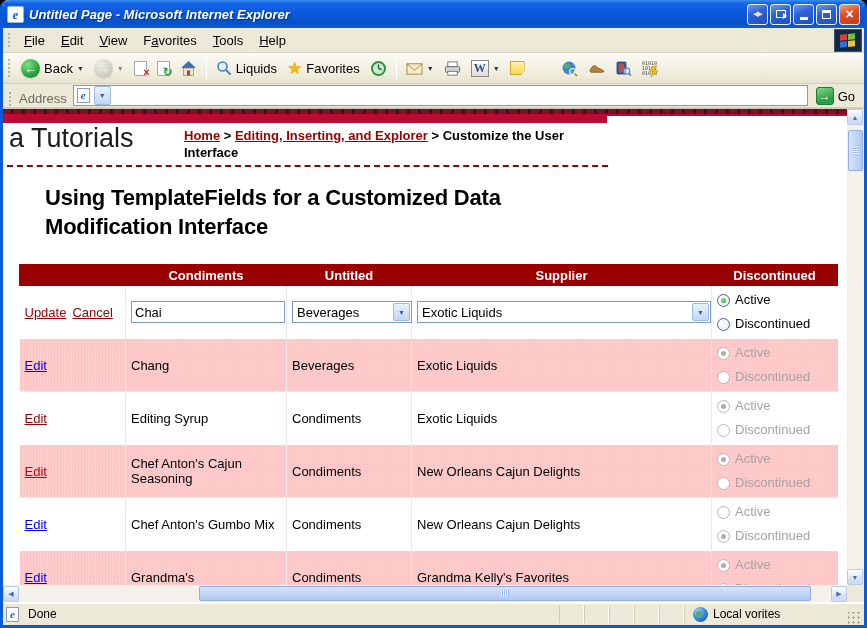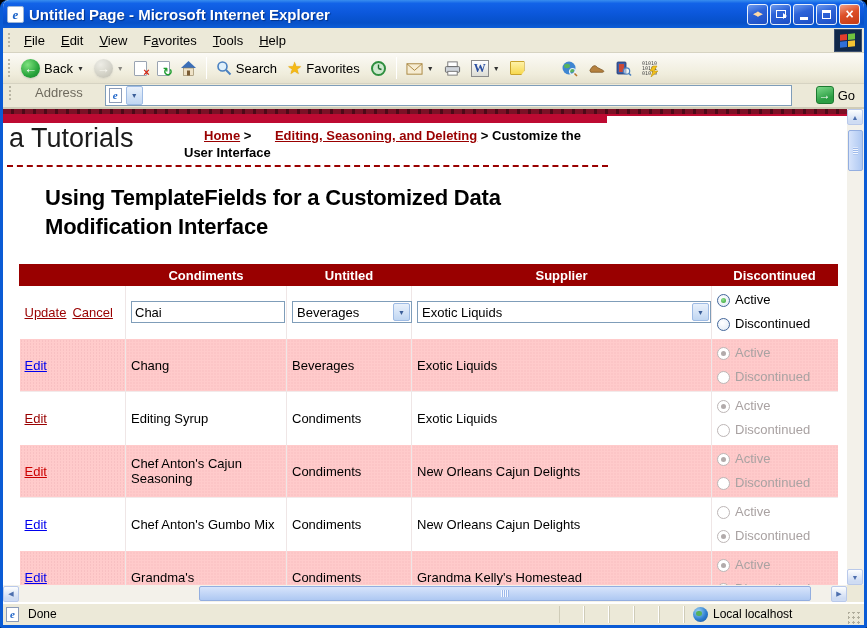--- a/index.html
+++ b/index.html
@@ -15,22 +15,22 @@
     border:3px solid var(--border-blue);border-top:none;border-radius:8px 8px 2px 2px;
     background:var(--chrome);overflow:hidden;}
 
   
   .titlebar{height:28px;flex:0 0 28px;display:flex;align-items:center;padding:0 4px;
     background:linear-gradient(180deg,#388eef 0%,#1263e8 12%,#0c58dc 45%,#0650c8 82%,#0d5ed8 100%);
     border-radius:6px 6px 0 0;}
   .titlebar .appicon{width:17px;height:17px;background:#fff;border:1px solid #9db6d8;border-radius:2px;
     color:#1a62c8;font-weight:bold;font-size:13px;line-height:15px;text-align:center;margin-right:5px;
     font-family:"Liberation Serif",serif;font-style:italic;}
-  .titlebar .title{color:#fff;font-weight:bold;font-size:15px;text-shadow:1px 1px 1px #00338a;flex:1;
-    white-space:nowrap;overflow:hidden;}
+  .titlebar .title{color:#fff;font-weight:bold;font-size:13px;text-shadow:1px 1px 1px #00338a;flex:1;
+    white-space:nowrap;overflow:hidden;font-style:italic;}
   .tbtns{display:flex;gap:2px;}
   .tbtn{width:21px;height:21px;border-radius:3px;border:1px solid #e8f0fc;color:#fff;
     background:linear-gradient(160deg,#6f9bee 0%,#2d63d8 40%,#1d4fc4 100%);
     display:flex;align-items:center;justify-content:center;font-size:11px;font-weight:bold;}
   .tbtn.close{background:linear-gradient(160deg,#f0a088 0%,#dd4f27 45%,#c43a14 100%);font-size:14px;}
   .tbtn .glyph-min{display:block;width:8px;height:3px;background:#fff;margin-top:9px;}
   .tbtn .glyph-max{display:block;width:9px;height:9px;border:1px solid #fff;border-top:3px solid #fff;}
   .tbtn .glyph-lr{font-size:7px;letter-spacing:-1px;color:#ffd9a6;}
   .tbtn .glyph-pop{display:block;width:10px;height:8px;border:1px solid #fff;position:relative;}
   .tbtn .glyph-pop::after{content:"";position:absolute;right:-2px;top:2px;width:0;height:0;
@@ -68,22 +68,22 @@
   .star{color:#f5b915;font-size:17px;text-shadow:0 0 1px #c78a00;}
   .magico{width:16px;height:16px;}
   .wbtn{width:18px;height:17px;border:1px solid #8b8b8b;background:linear-gradient(#fff,#dcdcd4);
     color:#2b4fa0;font-family:"Liberation Serif",serif;font-weight:bold;font-size:12px;
     display:flex;align-items:center;justify-content:center;}
   .note{width:15px;height:14px;background:linear-gradient(#fef2a8,#f7d84e);border:1px solid #c9a32b;
     border-radius:1px;clip-path:polygon(0 0,100% 0,100% 70%,78% 100%,0 100%);}
   .minisvg{width:17px;height:17px;}
 
   
-  .addressbar{height:25px;flex:0 0 25px;display:flex;align-items:flex-start;background:var(--chrome);
-    border-bottom:2px solid #cfccb8;padding:1px 3px;gap:16px;}
+  .addressbar{height:25px;flex:0 0 25px;display:flex;align-items:flex-end;background:var(--chrome);
+    border-bottom:2px solid #cfccb8;padding:1px 3px;}
   .addr-label{color:#6e6a5e;margin:0 6px 0 2px;}
   .addr-field{flex:1;height:21px;background:#fff;border:1px solid var(--xpfield);display:flex;align-items:center;
     padding-left:3px;overflow:hidden;}
   .addr-field .url{flex:1;border:none;outline:none;font-size:13px;font-family:"Liberation Sans",sans-serif;
     color:#000;background:transparent;}
   .ie-doc{width:13px;height:15px;background:#fff;border:1px solid #8c9cb8;margin-right:4px;color:#1a62c8;
     font-size:11px;line-height:13px;text-align:center;font-family:"Liberation Serif",serif;font-style:italic;font-weight:bold;}
   .combo-btn{width:17px;height:19px;background:linear-gradient(180deg,#e9f1fb,#c0d6f2);border:1px solid #9ebbe4;
     border-radius:2px;display:flex;align-items:center;justify-content:center;color:#3b5e98;font-size:7px;}
   .go-wrap{display:flex;align-items:center;gap:4px;margin-left:6px;padding:1px 6px 1px 2px;}
@@ -93,21 +93,21 @@
 
   
   .client{flex:1;position:relative;background:#84cc16;min-height:0;}
   .page{position:absolute;left:0;top:0;right:17px;bottom:17px;overflow:hidden;background:#fff;}
   .band-a{position:absolute;left:0;top:0;width:100%;height:5px;background:
     repeating-linear-gradient(90deg,#7c1126 0 8px,#4d0a18 8px 11px);}
   .band-thin{position:absolute;left:0;top:5px;width:100%;height:2px;background:var(--crimson);}
   .band-b{position:absolute;left:0;top:5px;width:604px;height:9px;background:var(--crimson);}
   .site-title{position:absolute;left:6px;top:14px;font-size:27px;color:#1c1c1c;letter-spacing:0;}
   .breadcrumb{position:absolute;left:181px;top:18px;width:412px;font-weight:bold;line-height:17px;color:#000;}
-  .breadcrumb a{color:var(--red);margin-left:20px;}
+  .breadcrumb a{color:var(--red);}
   .dashed-rule{position:absolute;left:4px;top:56px;width:601px;border-bottom:2px dashed var(--red);}
   .page-heading{position:absolute;left:18px;top:74px;width:580px;font-size:22px;font-weight:bold;
     line-height:29px;color:#000;letter-spacing:-.2px;margin-left:24px;}
 
   
   table.grid{position:absolute;left:16px;top:155px;width:818px;border-collapse:collapse;table-layout:fixed;
     font-size:13px;color:#000;}
   table.grid th{background:var(--red);color:#fff;font-weight:bold;height:21px;text-align:center;
     border:1px solid var(--red);}
   table.grid th + th{border-left:1px solid #fff;}
@@ -245,21 +245,21 @@
           <rect x="3.5" y="8" width="10" height="7.5" fill="#efe3c8" stroke="#8a7a55" stroke-width=".6"></rect>
           <rect x="7" y="10.5" width="3" height="5" fill="#7a5c35"></rect>
       </svg>
     </div>
     <div class="tsep"></div>
     <div class="tool">
       <svg class="magico" viewBox="0 0 16 16">
         <circle cx="6.5" cy="6.5" r="4.5" fill="#dff0fb" stroke="#4a80c0" stroke-width="1.6"></circle>
         <line x1="10" y1="10" x2="14.5" y2="14.5" stroke="#4a80c0" stroke-width="2"></line>
       </svg>
-      <span>Search</span>
+      <span>Liquids</span>
     </div>
     <div class="tool">
       <span class="star">★</span>
       <span>Favorites</span>
     </div>
     <div class="tool">
       <svg class="minisvg" viewBox="0 0 17 17">
         <circle cx="8.5" cy="8.5" r="6.5" fill="#cfe9cf" stroke="#2f8f3f" stroke-width="2"></circle>
         <line x1="8.5" y1="8.5" x2="8.5" y2="4.5" stroke="#1d6b2a" stroke-width="1.4"></line>
         <line x1="8.5" y1="8.5" x2="11.5" y2="9.5" stroke="#1d6b2a" stroke-width="1.4"></line>
@@ -335,21 +335,21 @@
 
   <div class="client">
     <div class="page">
       <div class="band-a"></div>
       <div class="band-thin"></div>
       <div class="band-b"></div>
 
       <div class="site-title">a Tutorials</div>
 
       <div class="breadcrumb">
-        <a href="#">Home</a><span> &gt; </span><a href="#">Editing, Seasoning, and Deleting</a><span> &gt; </span><span>Customize the User Interface</span>
+        <a href="#">Home</a><span> &gt; </span><a href="#">Editing, Inserting, and Explorer</a><span> &gt; </span><span>Customize the User Interface</span>
       </div>
 
       <div class="dashed-rule"></div>
 
       <div class="page-heading">Using TemplateFields for a Customized Data Modification Interface</div>
 
       <table class="grid">
         <colgroup>
           <col style="width:106px">
             <col style="width:161px">
@@ -458,21 +458,21 @@
       <div class="radio-line">
         <span class="radio disabled checked"></span>
         <span class="radio-label-dim">Discontinued</span>
       </div>
     </td>
   </tr>
             <tr class="grid-row shaded">
     <td class="actions"><a href="#" class="gridlink" style="color: rgb(0, 0, 238);">Edit</a></td>
     <td>Grandma's</td>
     <td>Condiments</td>
-    <td>Grandma Kelly's Homestead</td>
+    <td>Grandma Kelly's Favorites</td>
     <td>
       <div class="radio-line">
         <span class="radio disabled checked"></span>
         <span class="radio-label-dim">Active</span>
       </div>
       <div class="radio-line">
         <span class="radio disabled"></span>
         <span class="radio-label-dim">Discontinued</span>
       </div>
     </td>
@@ -500,17 +500,17 @@
       <span class="ie-doc">e</span>
       <span>Done</span>
     </div>
     <div class="spane"></div>
     <div class="spane"></div>
     <div class="spane"></div>
     <div class="spane"></div>
     <div class="spane"></div>
     <div class="status-right">
       <span class="globe"></span>
-      <span>Local localhost</span>
+      <span>Local vorites</span>
     </div>
     <div class="resize-grip"></div>
   </div>
 </div>
 
 </body></html>

